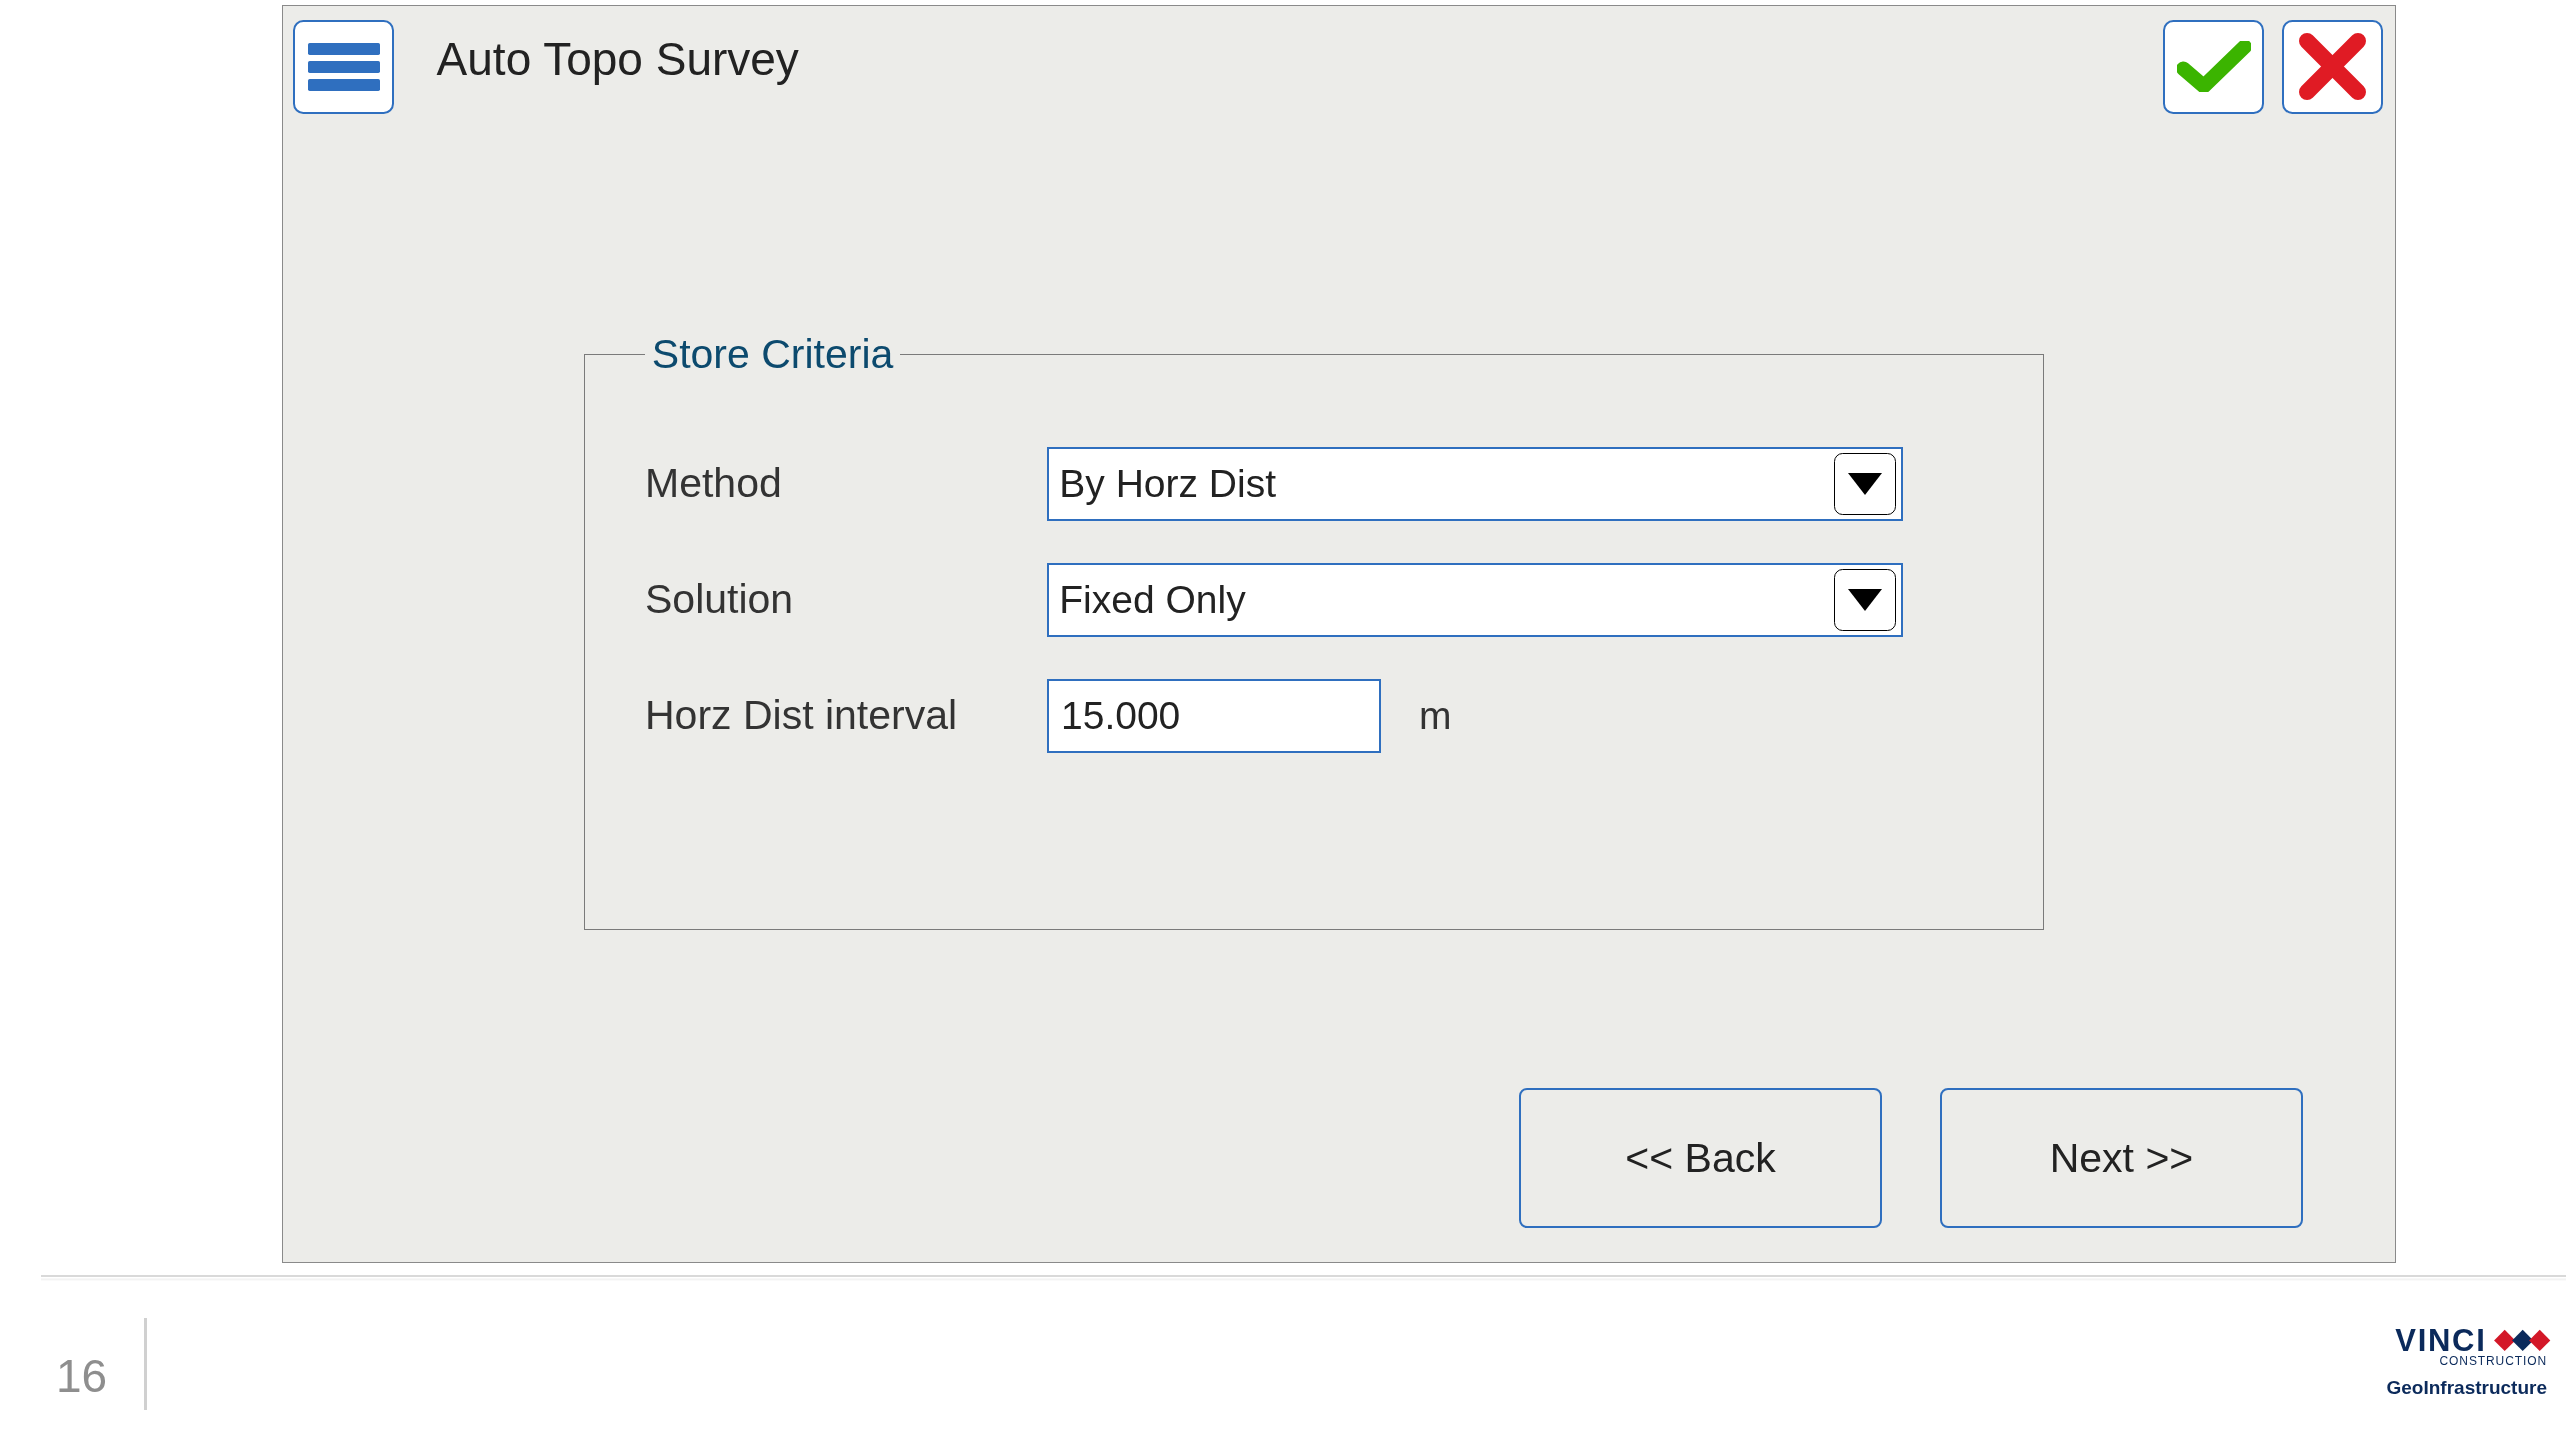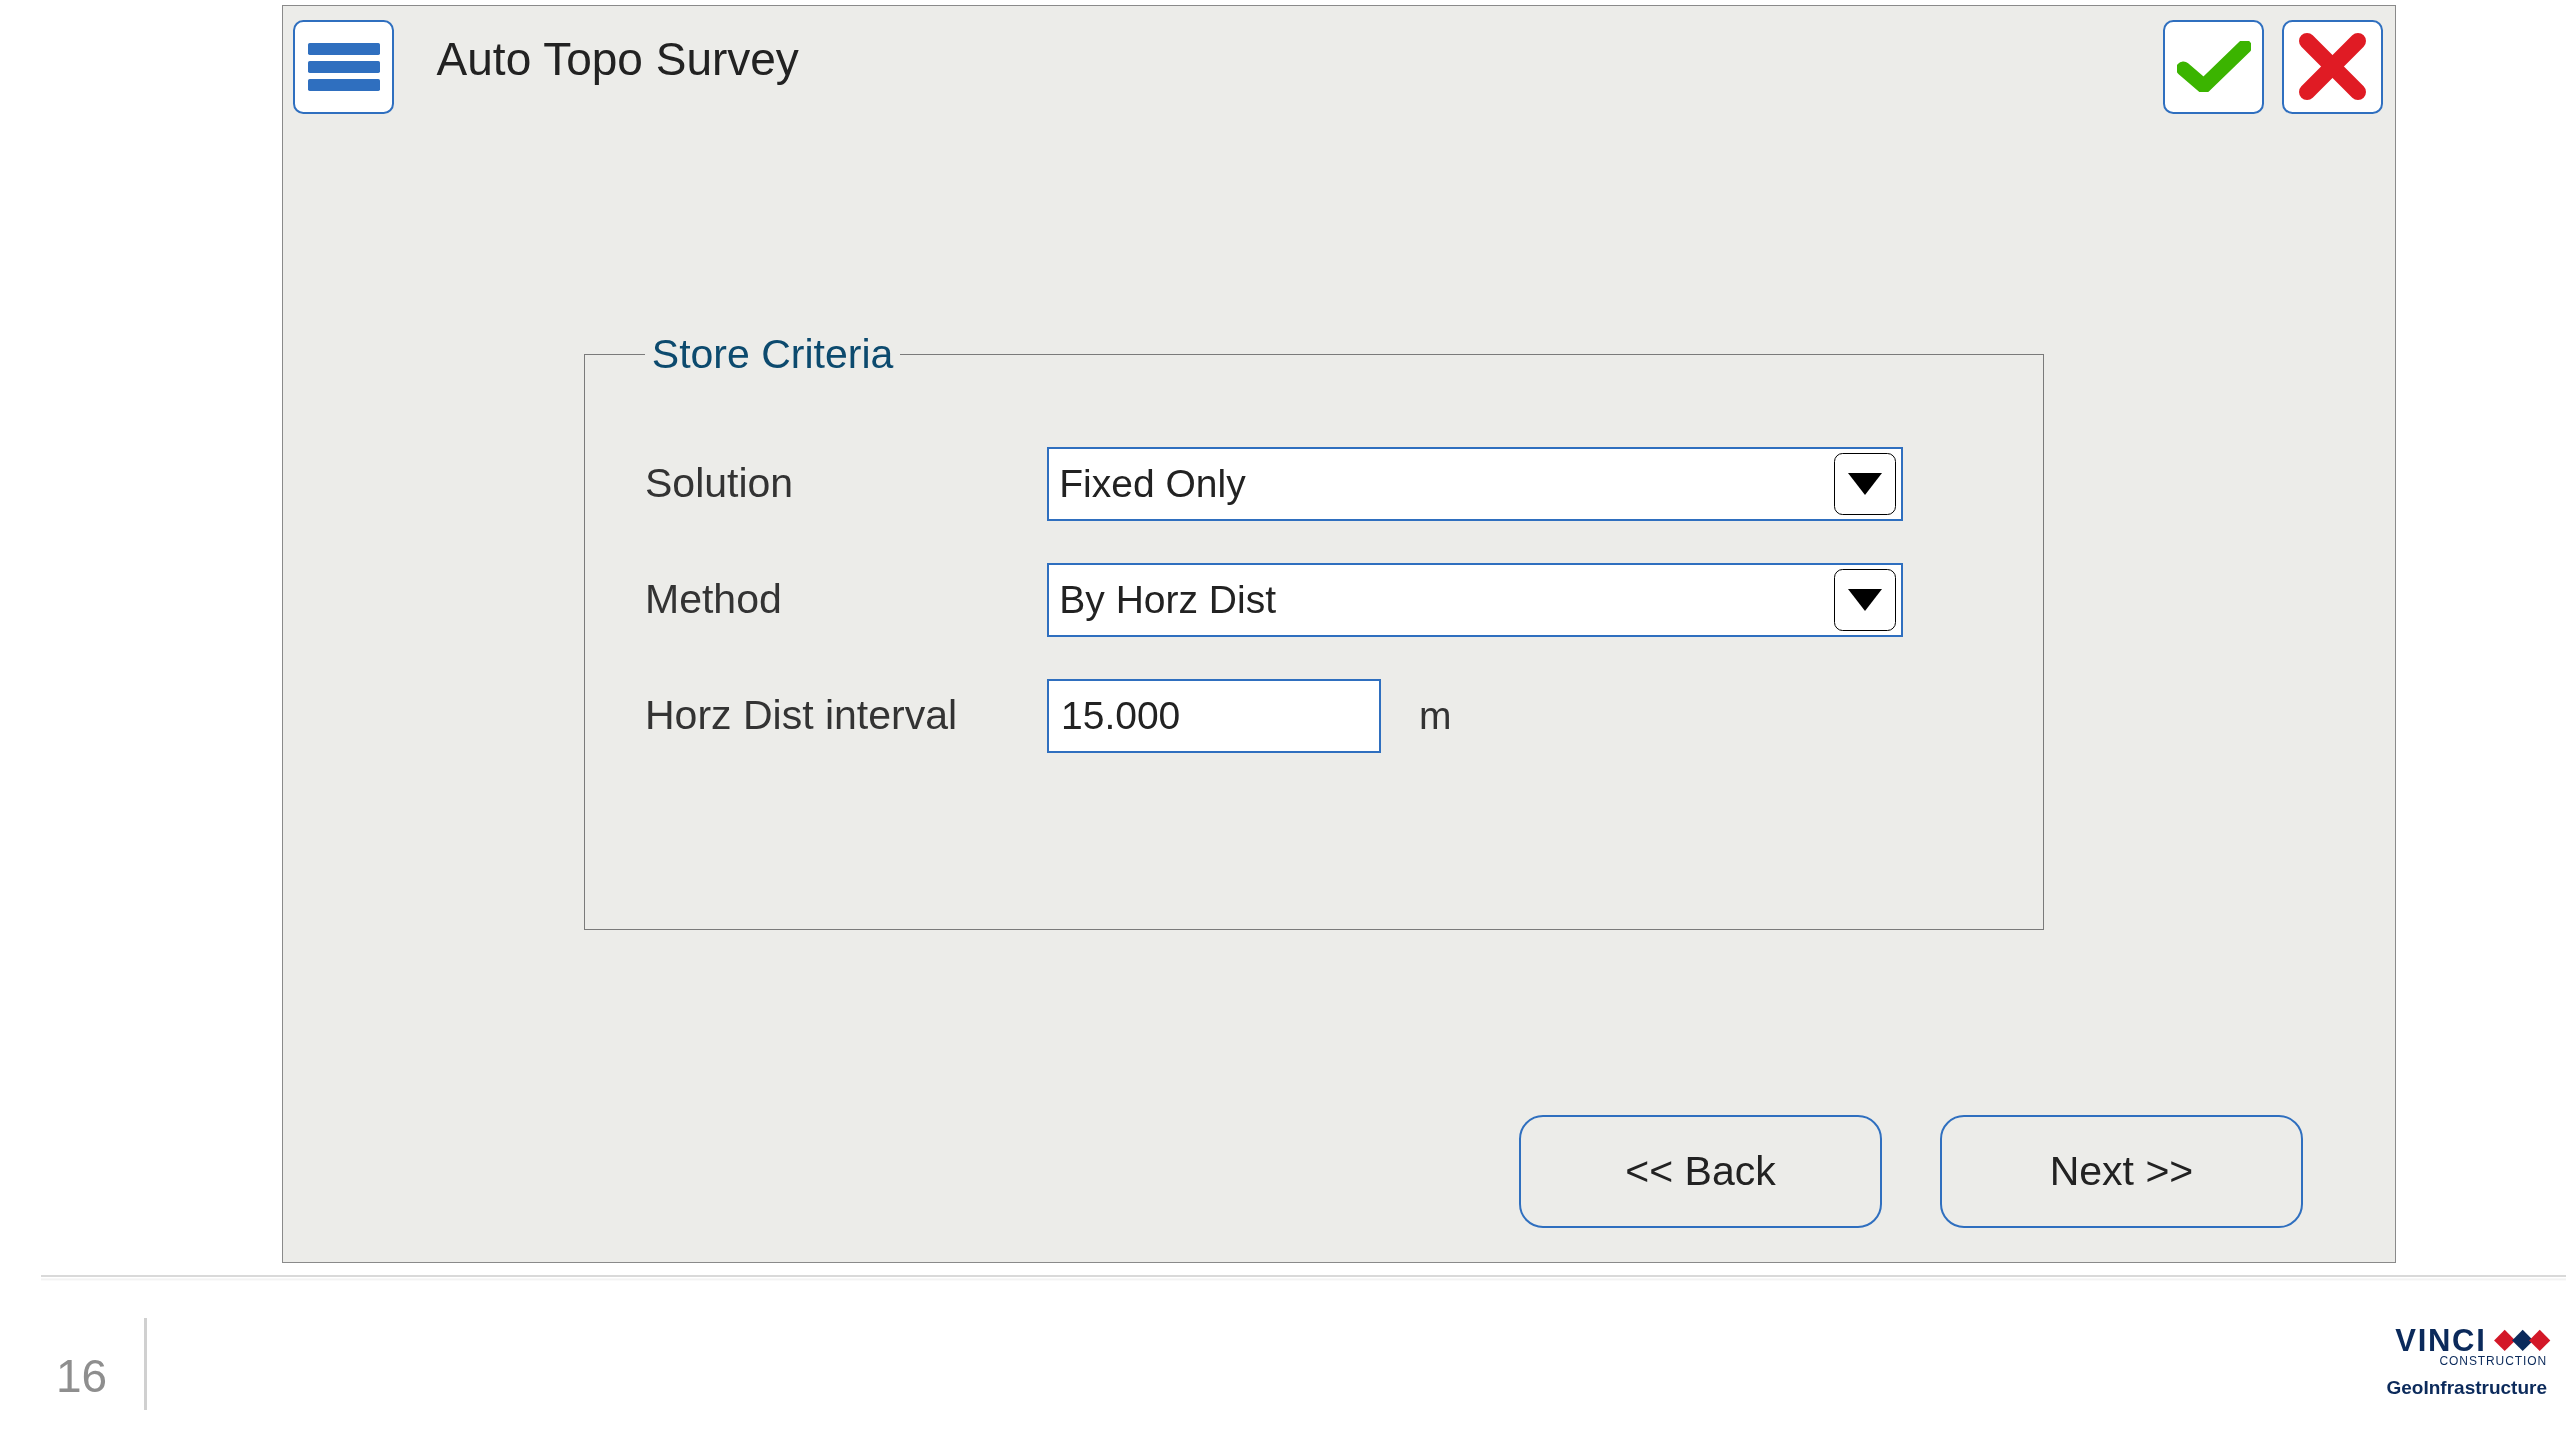--- a/index.html
+++ b/index.html
@@ -111,23 +111,23 @@
       border: 2.6px solid #2f6fbf;
       font-size: 39px; color: #222;
       padding-left: 12px;
     }
     .unit {
       margin-left: 38px; font-size: 39px; color: #333;
     }
     .nav-back, .nav-next {
       position: absolute;
       bottom: 34px;
-      width: 363px; height: 113px;
-      border: 2.6px solid #2f6fbf;
-      border-radius: 24px;
+      width: 363px; height: 140px;
+      border: 2.6px solid #2f6fbf;
+      border-radius: 8px;
       background: #ecece9;
       font-size: 41px; color: #222;
       display: flex; align-items: center; justify-content: center;
       cursor: pointer;
     }
     .nav-back { right: 513px; }
     .nav-next { right: 92px; text-align: center; }
     .footer-divider {
       position: absolute;
       left: 41px; right: 10.3px; top: 1275px;
@@ -193,33 +193,33 @@
           <line x1="12" y1="12" x2="88" y2="88" stroke="#e01b24" stroke-width="24" stroke-linecap="round"></line>
           <line x1="88" y1="12" x2="12" y2="88" stroke="#e01b24" stroke-width="24" stroke-linecap="round"></line>
         </svg>
       </div>
     </div>
 
     <fieldset class="store-criteria">
       <legend>Store Criteria</legend>
 
       <div class="row">
-        <div class="row-label">Solution</div>
+        <div class="row-label">Method</div>
         <div class="combo">
-          <div class="combo-text">Fixed Only</div>
+          <div class="combo-text">By Horz Dist</div>
           <div class="combo-btn">
             <div class="tri"></div>
           </div>
         </div>
       </div>
 
       <div class="row">
-        <div class="row-label">Method</div>
+        <div class="row-label">Solution</div>
         <div class="combo">
-          <div class="combo-text">By Horz Dist</div>
+          <div class="combo-text">Fixed Only</div>
           <div class="combo-btn">
             <div class="tri"></div>
           </div>
         </div>
       </div>
 
       <div class="row">
         <div class="row-label">Horz Dist interval</div>
         <input class="num-input" type="text" value="15.000" style="">
         <div class="unit">m</div>

